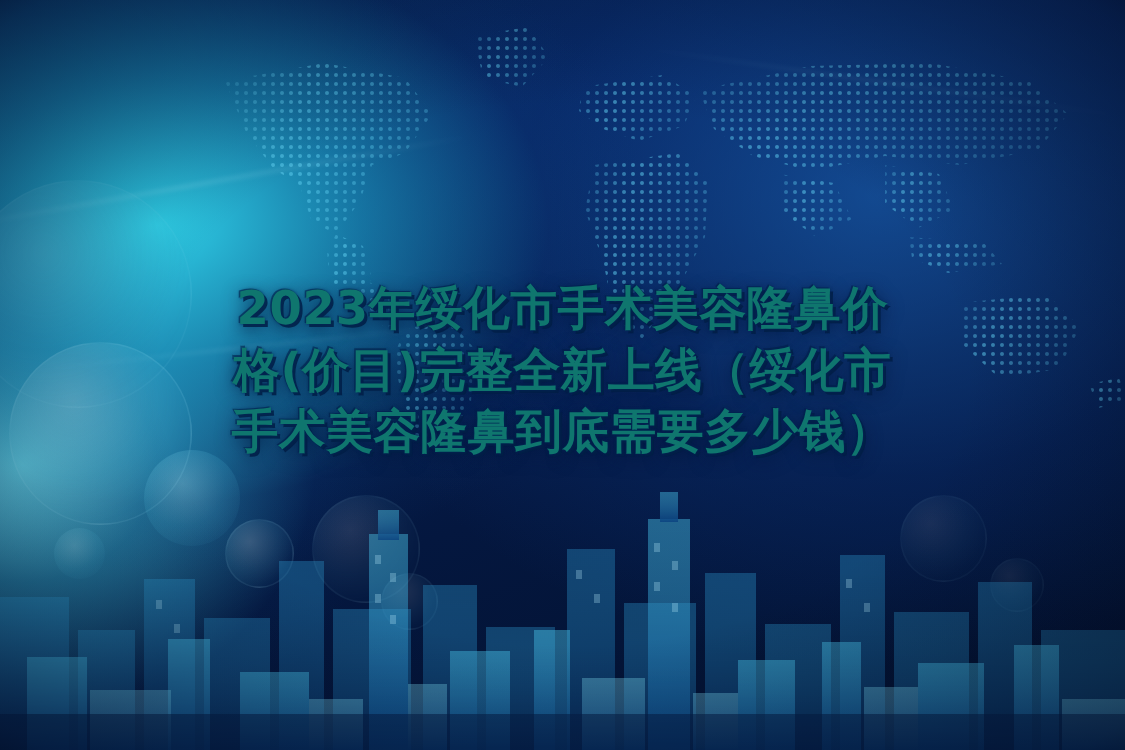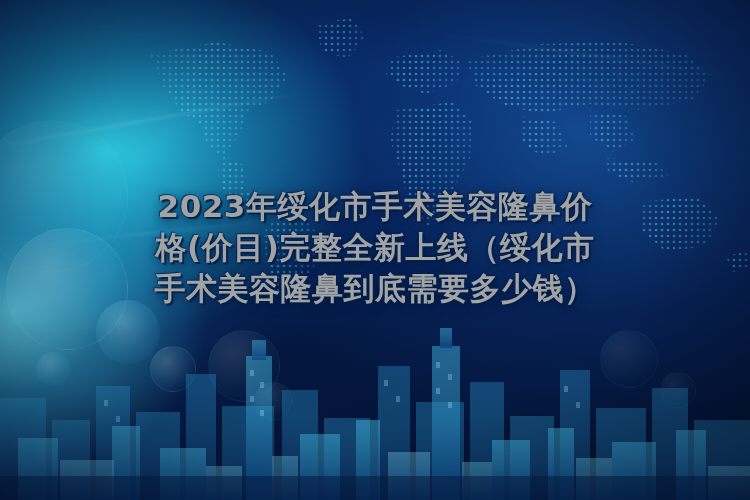--- a/index.html
+++ b/index.html
@@ -62,21 +62,21 @@
   .skyline { position: absolute; left: 0; bottom: 0; width: 750px; height: 230px; }
 
   
   .headline {
     position: absolute;
     left: 0; right: 0;
     top: 186px;
     text-align: center;
     padding: 0 36px;
     box-sizing: border-box;
-    color: #a3a3a3;
+    color: #0f766e;
     font-family: "DejaVu Sans", "Liberation Sans", sans-serif;
     font-weight: bold;
     font-size: 31px;
     line-height: 41px;
     letter-spacing: 0.5px;
     text-shadow:
       0 0 2px rgba(0,40,90,0.95),
       2px 2px 0 rgba(2,30,70,0.85),
       -1px -1px 0 rgba(2,30,70,0.55),
       0 3px 12px rgba(0,20,60,0.9);

